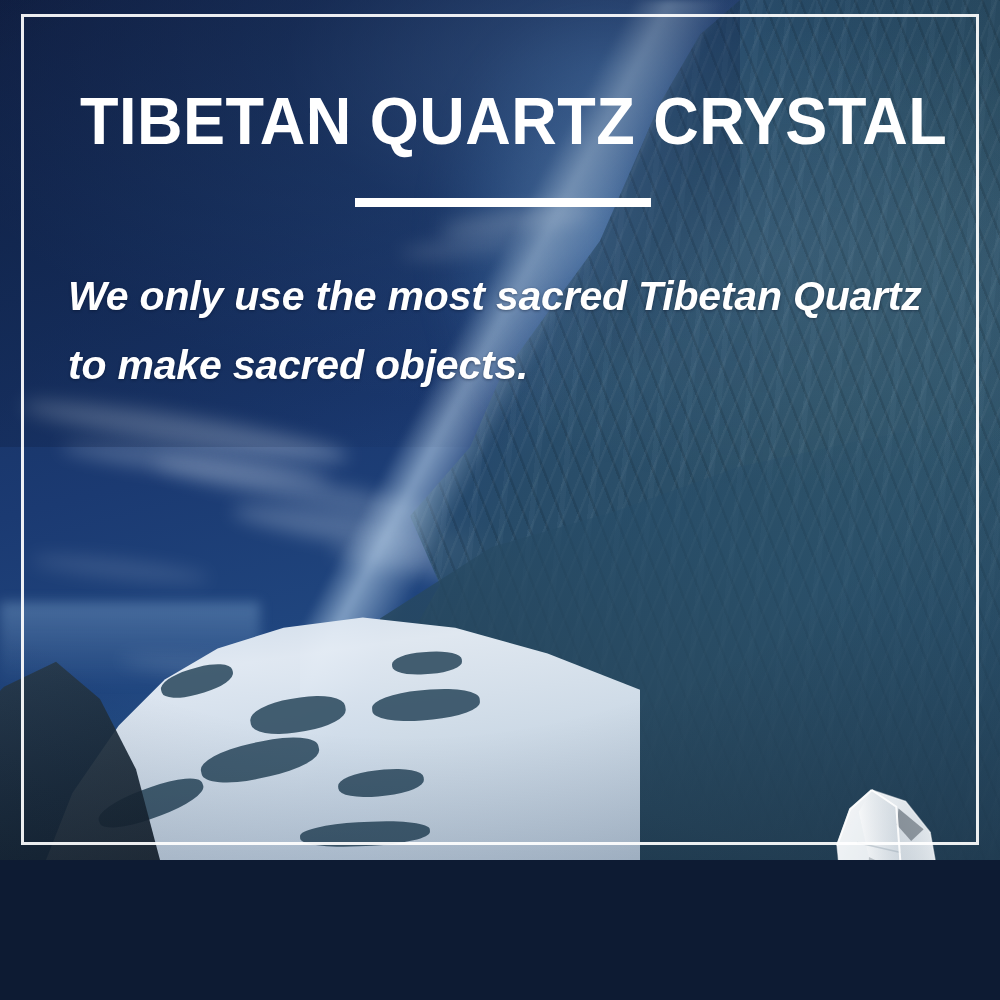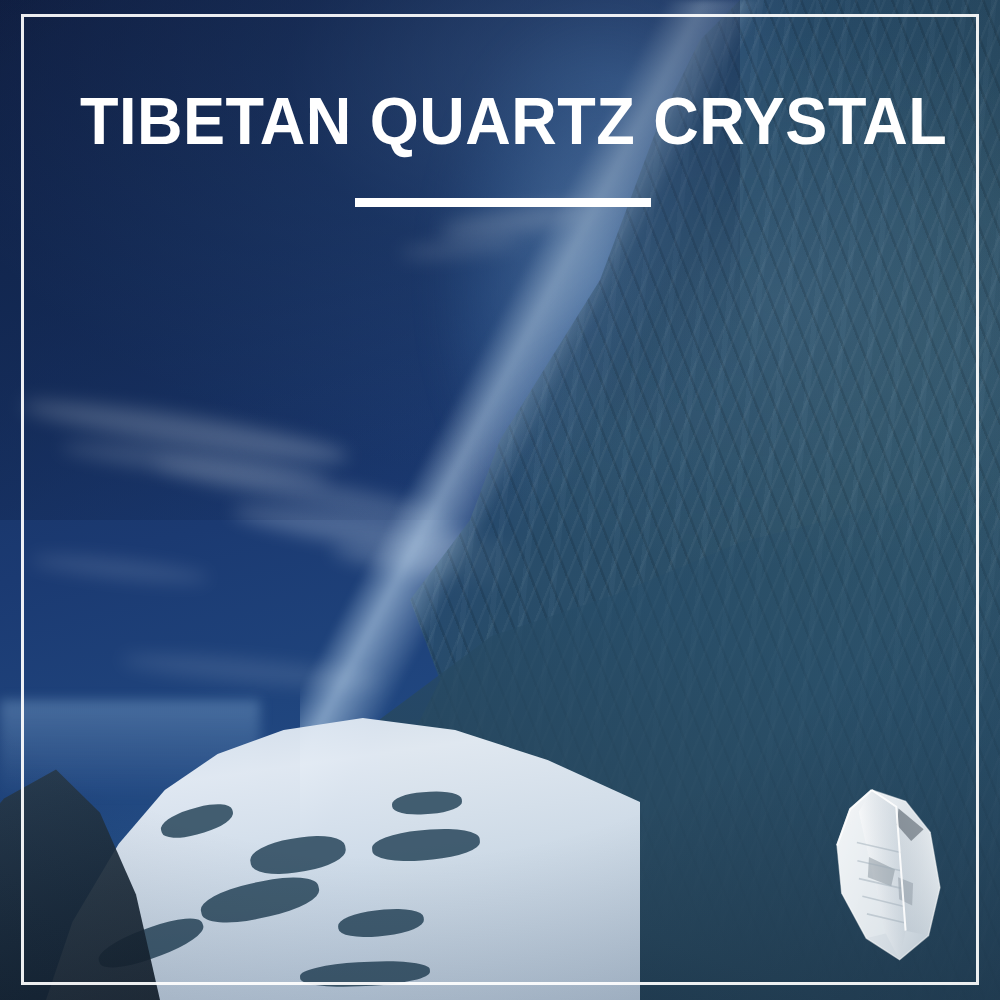--- a/index.html
+++ b/index.html
@@ -1,21 +1,21 @@
 <!DOCTYPE html>
 <html><head>
 <meta charset="utf-8">
 <title>Tibetan Quartz Crystal</title>
 <style>
   html,body{margin:0;padding:0;background:#0d1b33;}
   *{box-sizing:border-box;}
 
   .canvas{
     position:relative;
-    width:1000px;height:1000px;
+    width:1000px;height:860px;
     overflow:hidden;
     font-family:"Liberation Sans","DejaVu Sans",sans-serif;
     background:#12204a;
   }
 
   
   .bg{position:absolute;inset:0;overflow:hidden;}
 
   
   .sky{
@@ -260,16 +260,17 @@
   </div>
 
   <div class="frame"></div>
 
   <div class="content">
     <h1 class="headline">TIBETAN QUARTZ CRYSTAL</h1>
 
     <div class="rule"></div>
 
     <div class="body-copy">
+      <p class="para p1">We only use the most sacred Tibetan Quartz to make sacred objects.</p>
     </div>
   </div>
 
 </div>
 
 </body></html>

